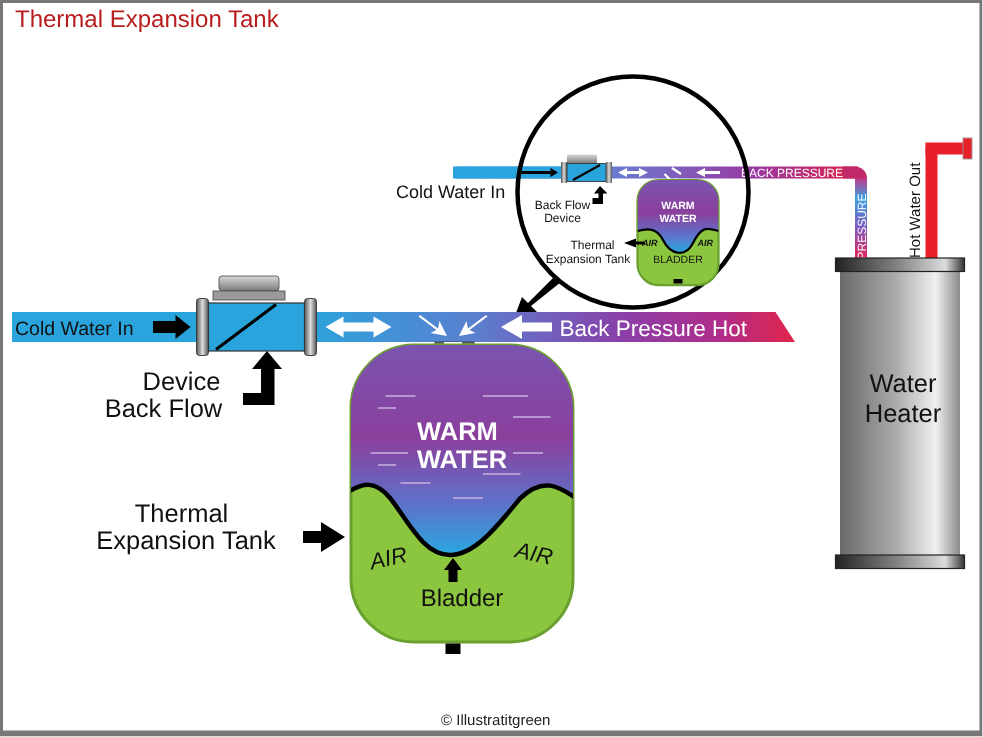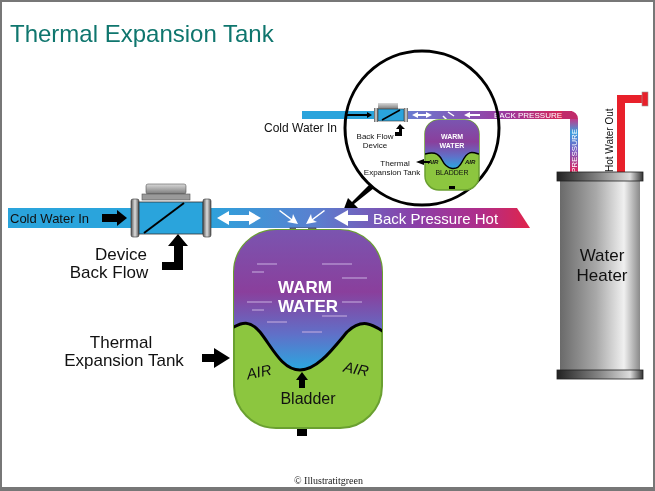--- a/index.html
+++ b/index.html
@@ -1,24 +1,24 @@
 <!DOCTYPE html>
 <html><head>
 <meta charset="utf-8">
 <style>
   html, body { margin:0; padding:0; background:#fff; }
   #frame {
     position:relative; width:655px; height:491px; box-sizing:border-box;
     border:2px solid #777; border-bottom:4px solid #777; background:#fff; overflow:hidden;
     font-family:"Liberation Sans", sans-serif;
   }
-  #title { position:absolute; left:8px; top:3px; font-size:24px; color:#0f766e;margin-top:15px; }
+  #title { position:absolute; left:8px; top:3px; font-size:16px; color:#b91c1c; }
   svg { position:absolute; left:0; top:0; }
   .lbl { font-family:"Liberation Sans", sans-serif; }
-  #copyright { position:absolute; left:292px; top:473px; font-family:Liberation Serif, serif; font-size:10px; color:#222; }
+  #copyright { position:absolute; left:292px; top:473px; font-family:Liberation Sans, sans-serif; font-size:10px; color:#222; }
 </style>
 </head>
 <body>
 
 <div id="frame">
   <div id="title">Thermal Expansion Tank</div>
 
   <svg width="655" height="491" viewBox="0 0 655 491">
     <defs>
       <linearGradient id="pipeMain" x1="0" x2="1" y1="0" y2="0">

